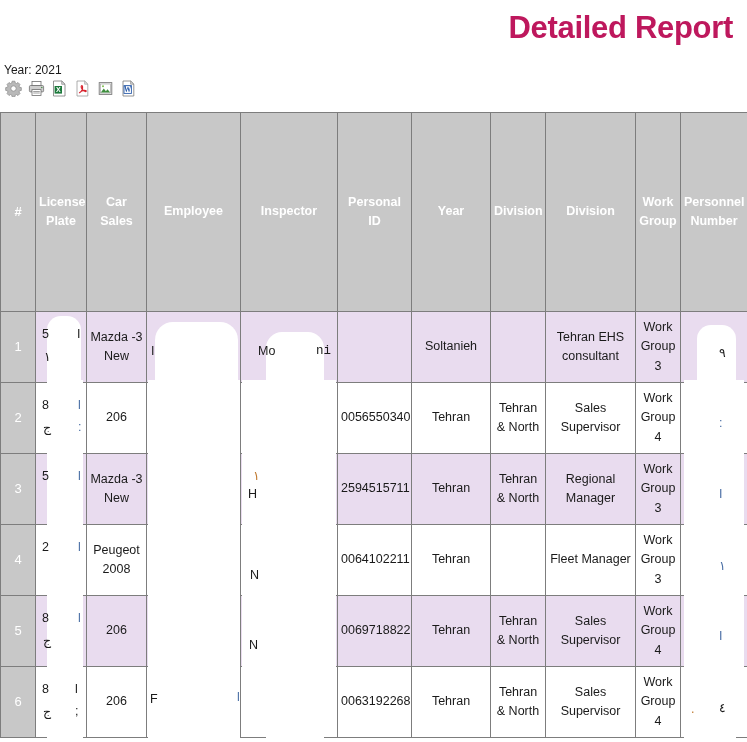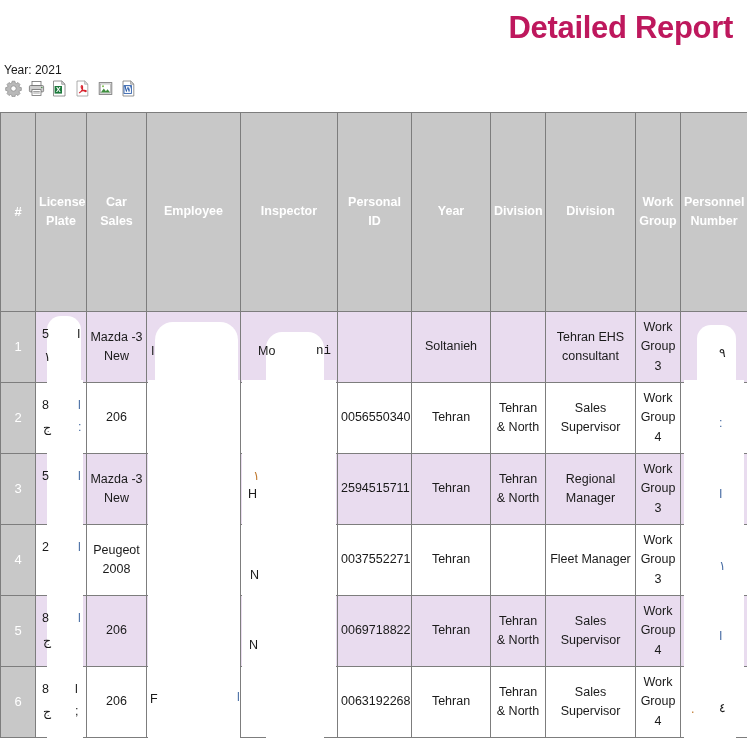--- a/index.html
+++ b/index.html
@@ -251,21 +251,21 @@
             <td>Regional Manager</td>
             <td>Work Group 3</td>
             <td></td>
           </tr>
           <tr class="row-even">
             <td class="idx">4</td>
             <td></td>
             <td>Peugeot 2008</td>
             <td></td>
             <td></td>
-            <td>0037552271</td>
+            <td>0064102211</td>
             <td>Tehran</td>
             <td></td>
             <td>Fleet Manager</td>
             <td>Work Group 3</td>
             <td></td>
           </tr>
           <tr class="row-odd">
             <td class="idx">5</td>
             <td></td>
             <td>206</td>

